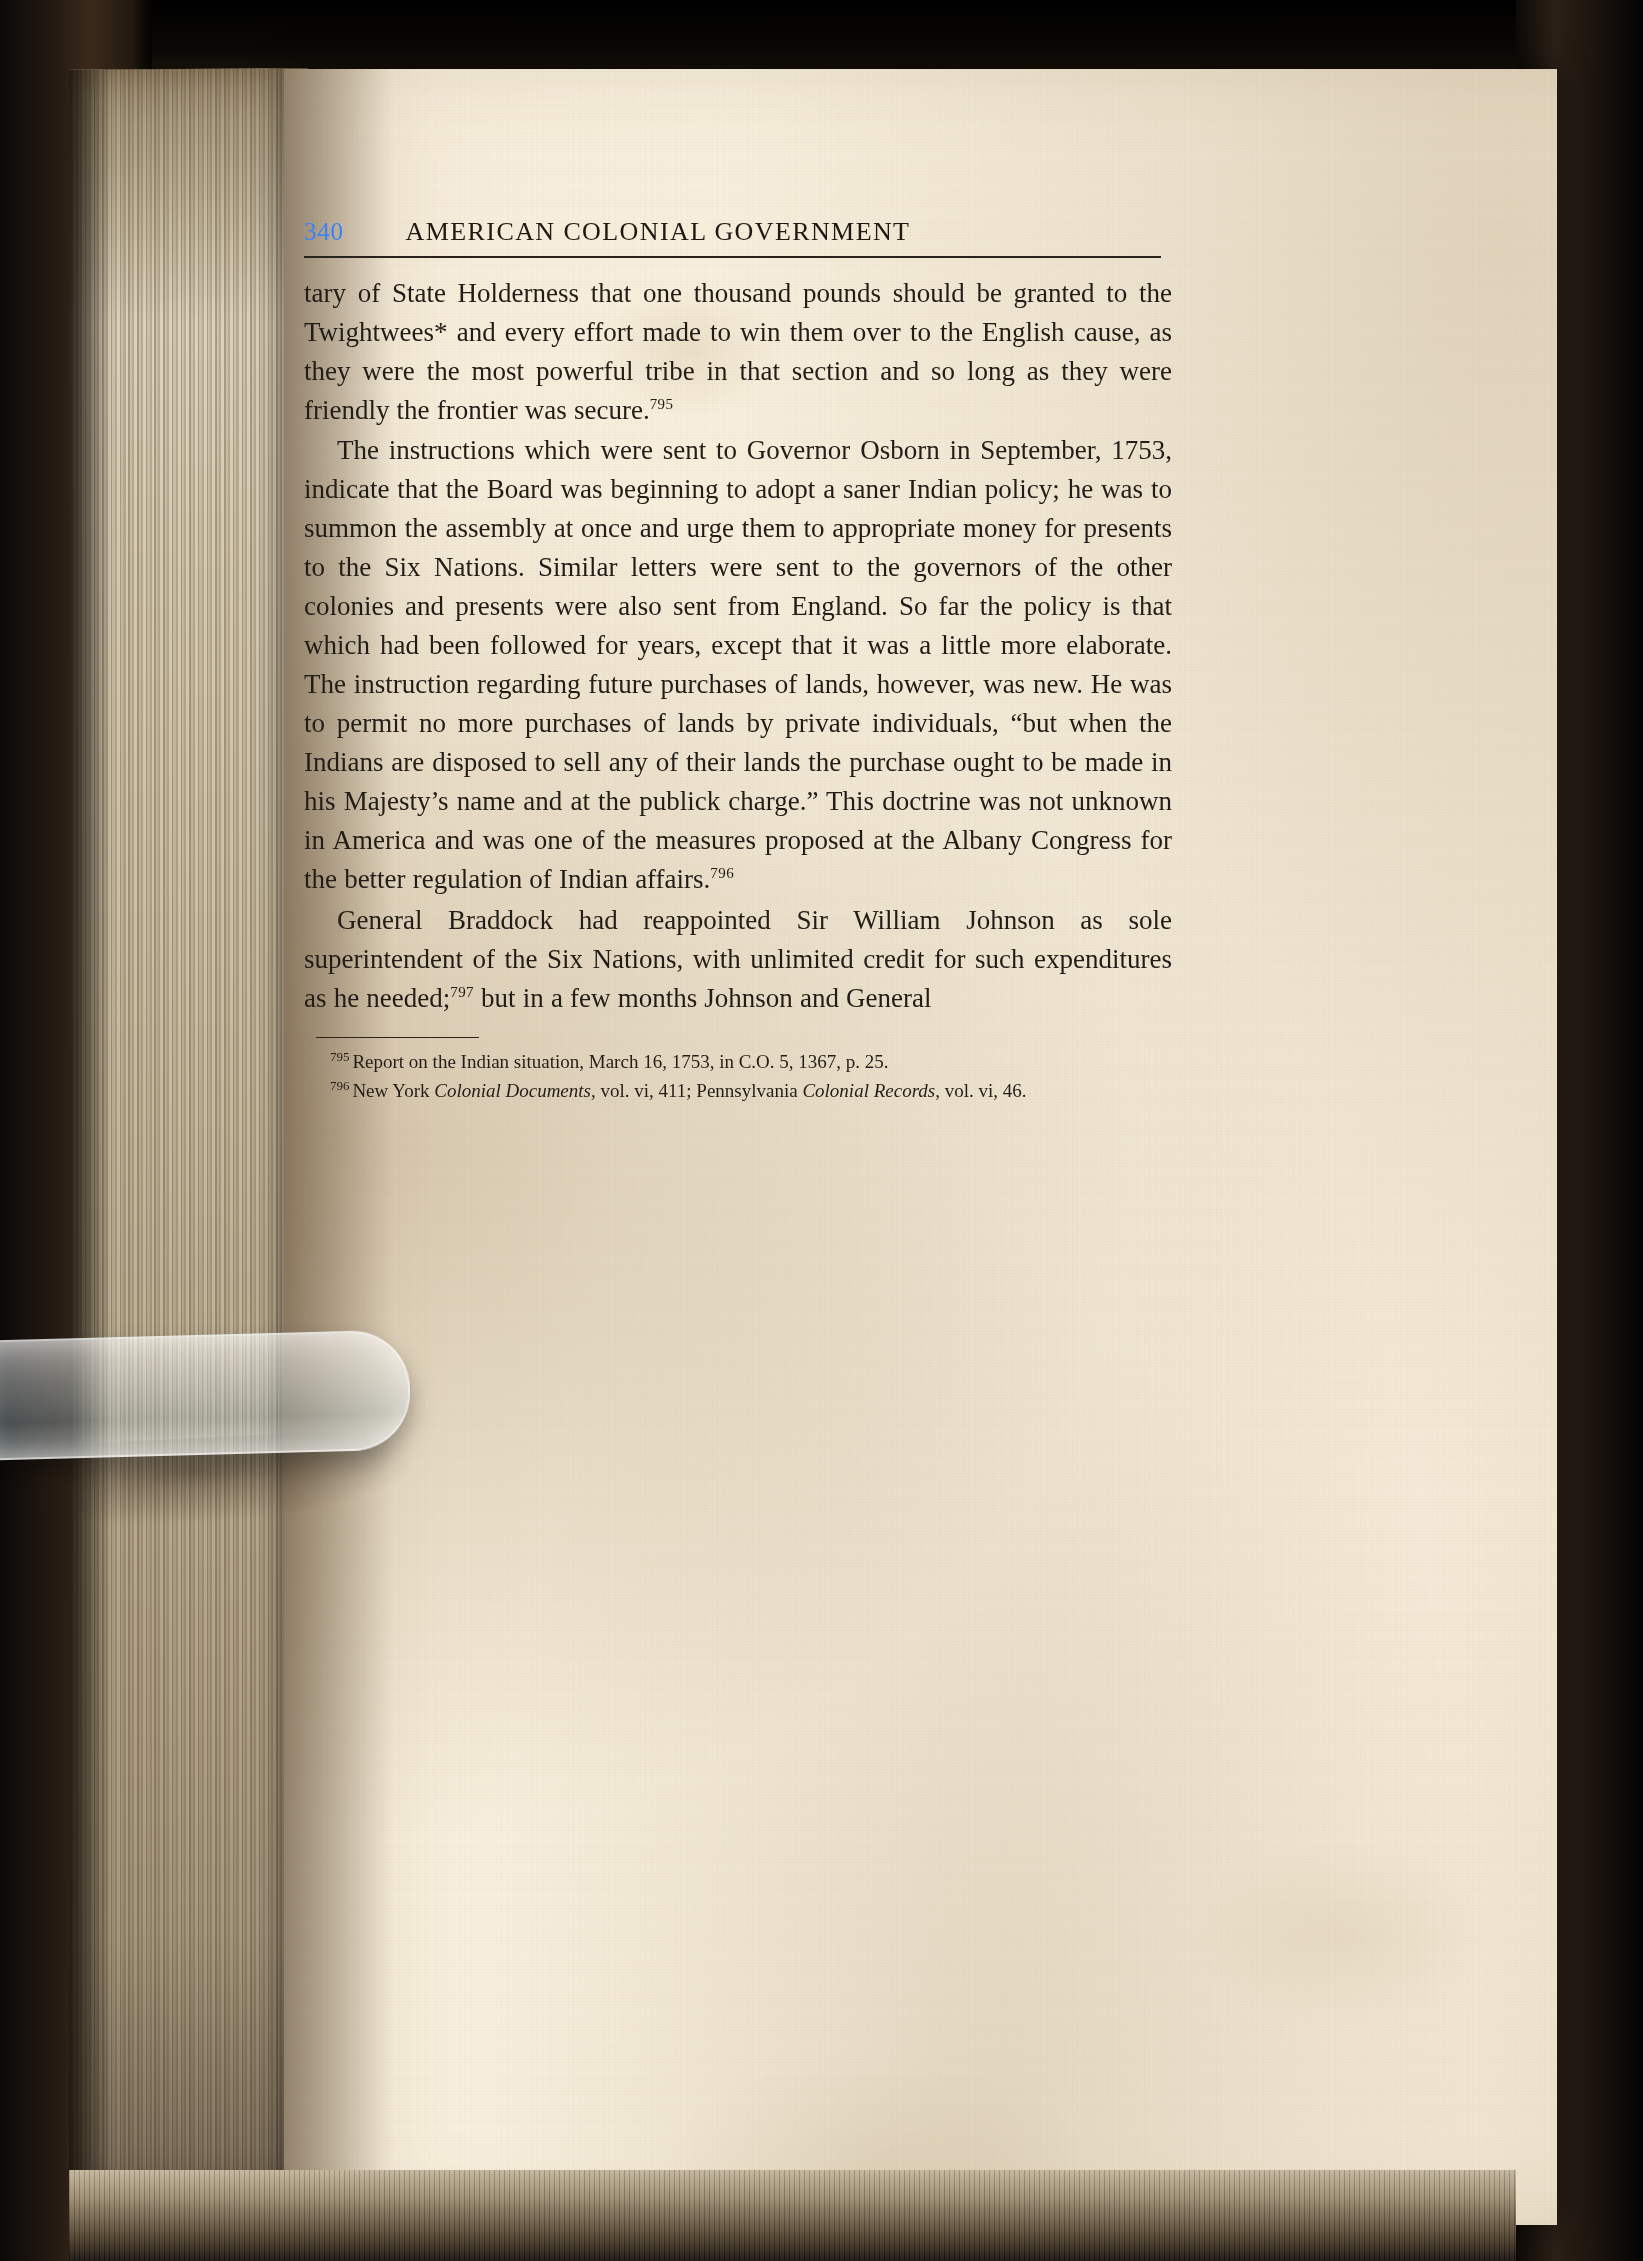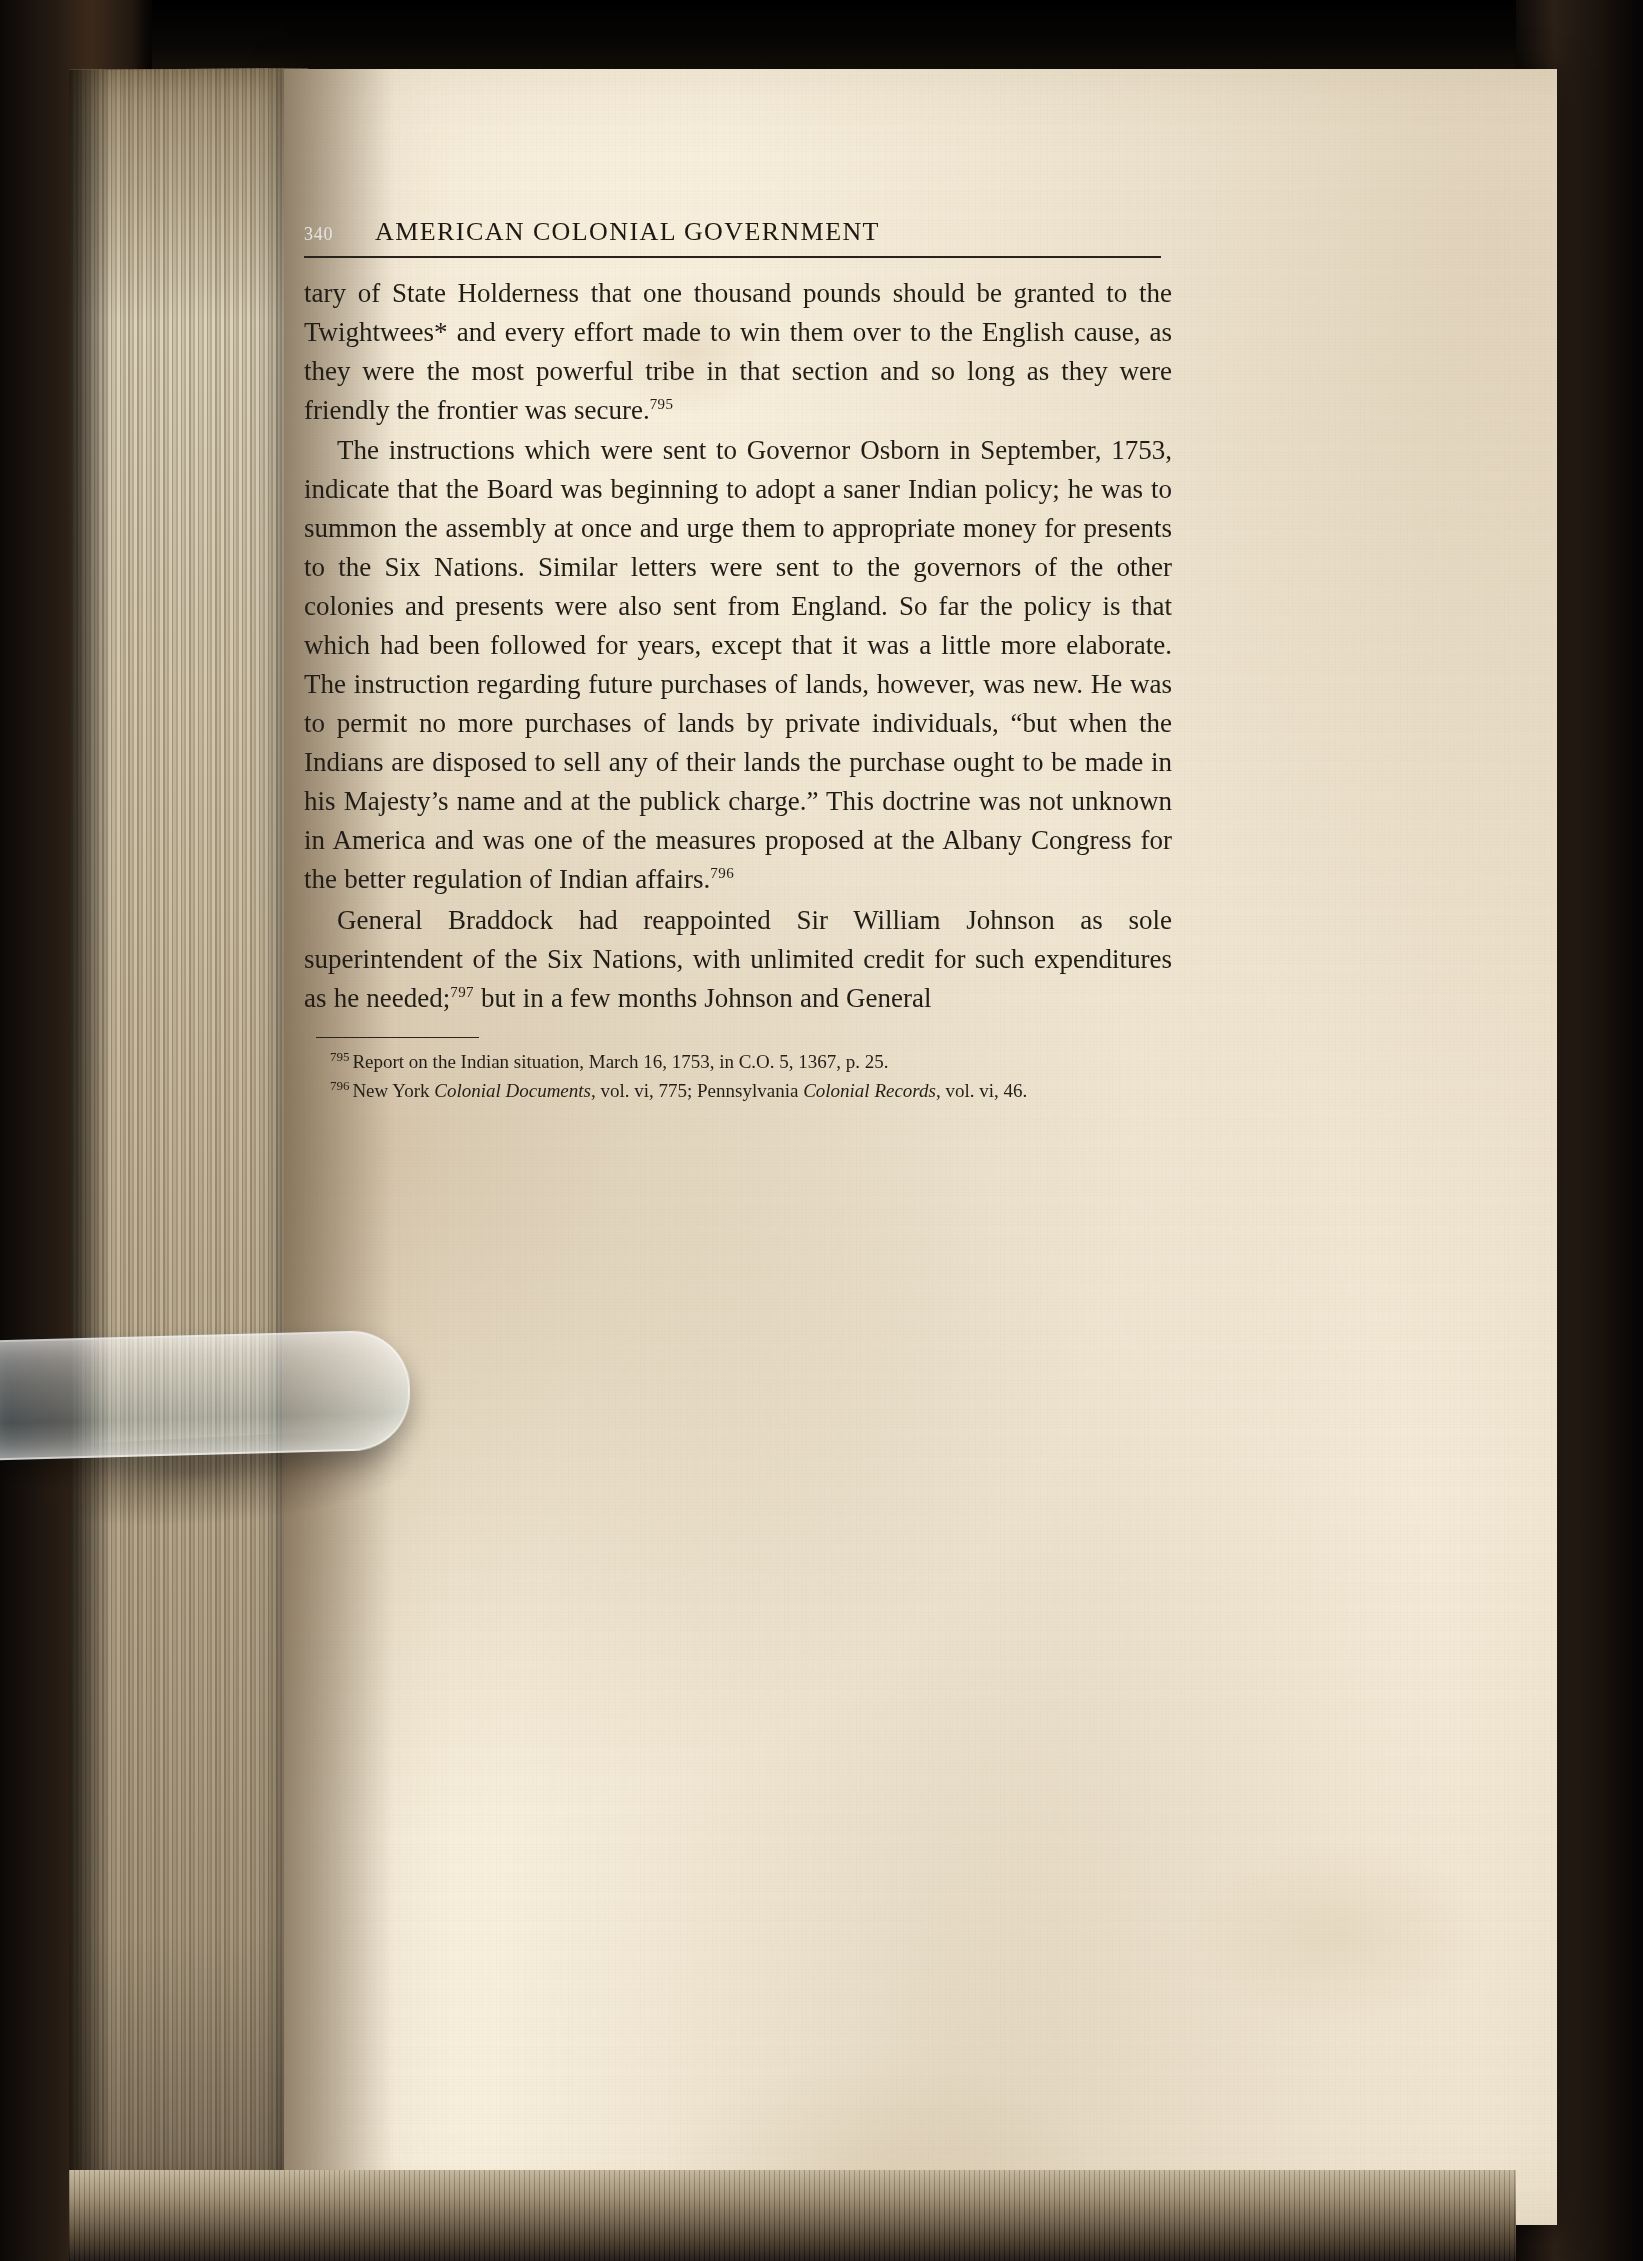--- a/index.html
+++ b/index.html
@@ -133,24 +133,24 @@
     color: #211c17;
   }
   .running-head {
     display: flex;
     align-items: baseline;
     font-family: "Liberation Serif", serif;
     letter-spacing: 0.4px;
     margin-bottom: 7.2px;
   }
   .folio {
-    font-size: 18px;
+    font-size: 25px;
     letter-spacing: 0.7px;
-    margin-right: 42px;
-    color: #e5e5e5;
+    margin-right: 62px;
+    color: #3b82f6;
   }
   .head-title {
     font-size: 26px;
     letter-spacing: 1.4px;
     color: #1e1912;
   }
   .rule {
     width: 857px;
     height: 2.2px;
     background: #2a231c;
@@ -283,21 +283,21 @@
     <p class="body"><span>tary of State Holderness that one thousand pounds should be granted to the Twightwees* and every effort made to win them over to the English cause, as they were the most powerful tribe in that section and so long as they were friendly the frontier was secure.</span><sup class="note">795</sup></p>
 
     <p class="body indent"><span>The instructions which were sent to Governor Osborn in September, 1753, indicate that the Board was beginning to adopt a saner Indian policy; he was to summon the assembly at once and urge them to appropriate money for presents to the Six Nations.   Similar letters were sent to the governors of the other colonies and presents were also sent from England. So far the policy is that which had been followed for years, except that it was a little more elaborate.   The instruction regarding future purchases of lands, however, was new.   He was to permit no more purchases of lands by private individuals, “but when the Indians are disposed to sell any of their lands the purchase ought to be made in his Majesty’s name and at the publick charge.”  This doctrine was not unknown in America and was one of the measures proposed at the Albany Congress for the better regulation of Indian affairs.</span><sup class="note">796</sup></p>
 
     <p class="body indent"><span>General Braddock had reappointed Sir William Johnson as sole superintendent of the Six Nations, with unlimited credit for such expenditures as he needed;</span><sup class="note">797</sup> <span>but in a few months Johnson and General</span></p>
 
     <div class="fn-rule"></div>
 
     <div class="footnotes">
       <p><sup class="fnum">795</sup><span>Report on the Indian situation, March 16, 1753, in C.O. 5, 1367, p. 25.</span></p>
-      <p><sup class="fnum">796</sup><span>New York </span><i>Colonial Documents</i><span>, vol. vi, 775; Pennsylvania </span><i>Colonial Records</i><span>, vol. vi, 46.</span></p>
+      <p><sup class="fnum">796</sup><span>New York </span><i>Colonial Documents</i><span>, vol. vi, 411; Pennsylvania </span><i>Colonial Records</i><span>, vol. vi, 46.</span></p>
     </div>
   </div>
 
   <div class="page-weight-shadow"></div>
   <div class="page-weight"></div>
 
   <div class="block-bottom"></div>
 </div>
 
 

